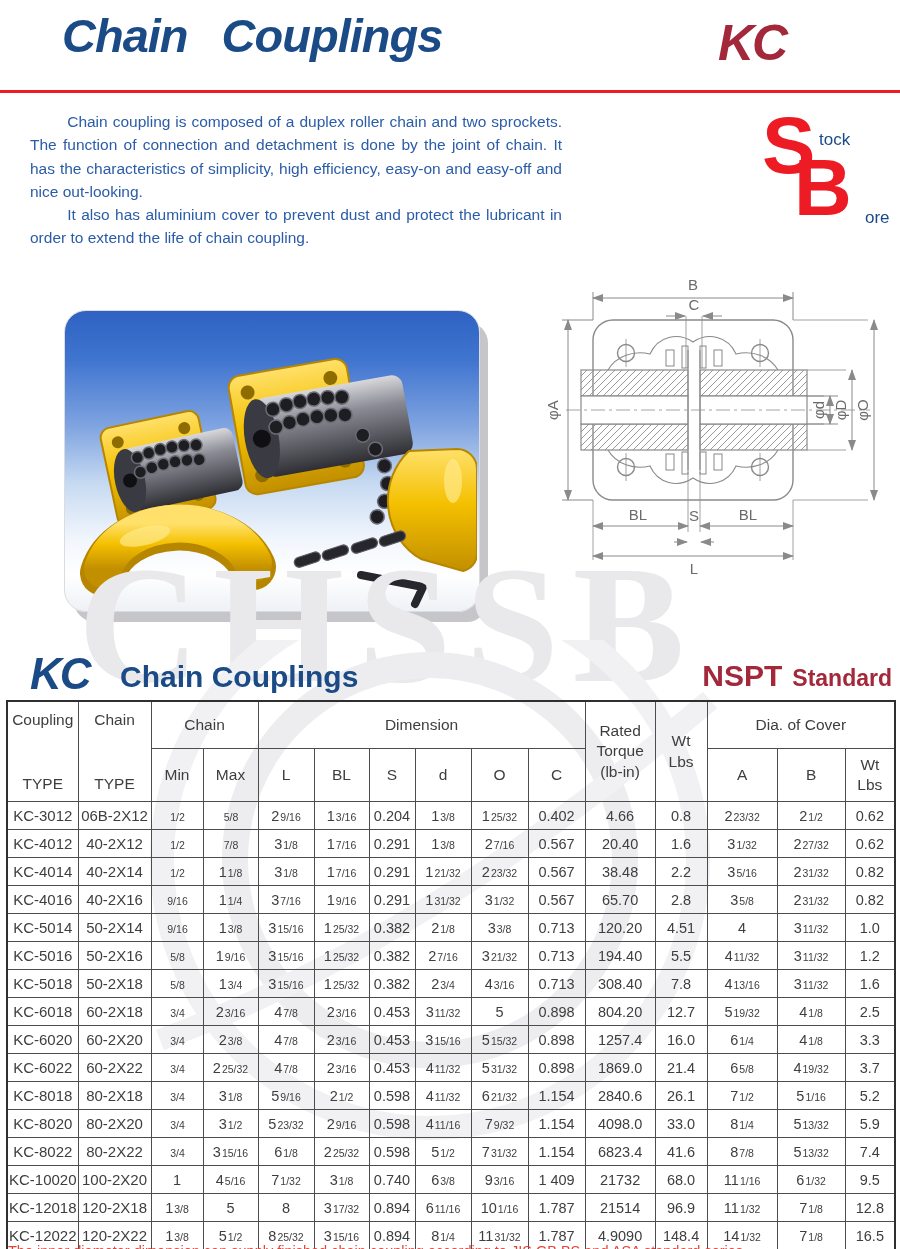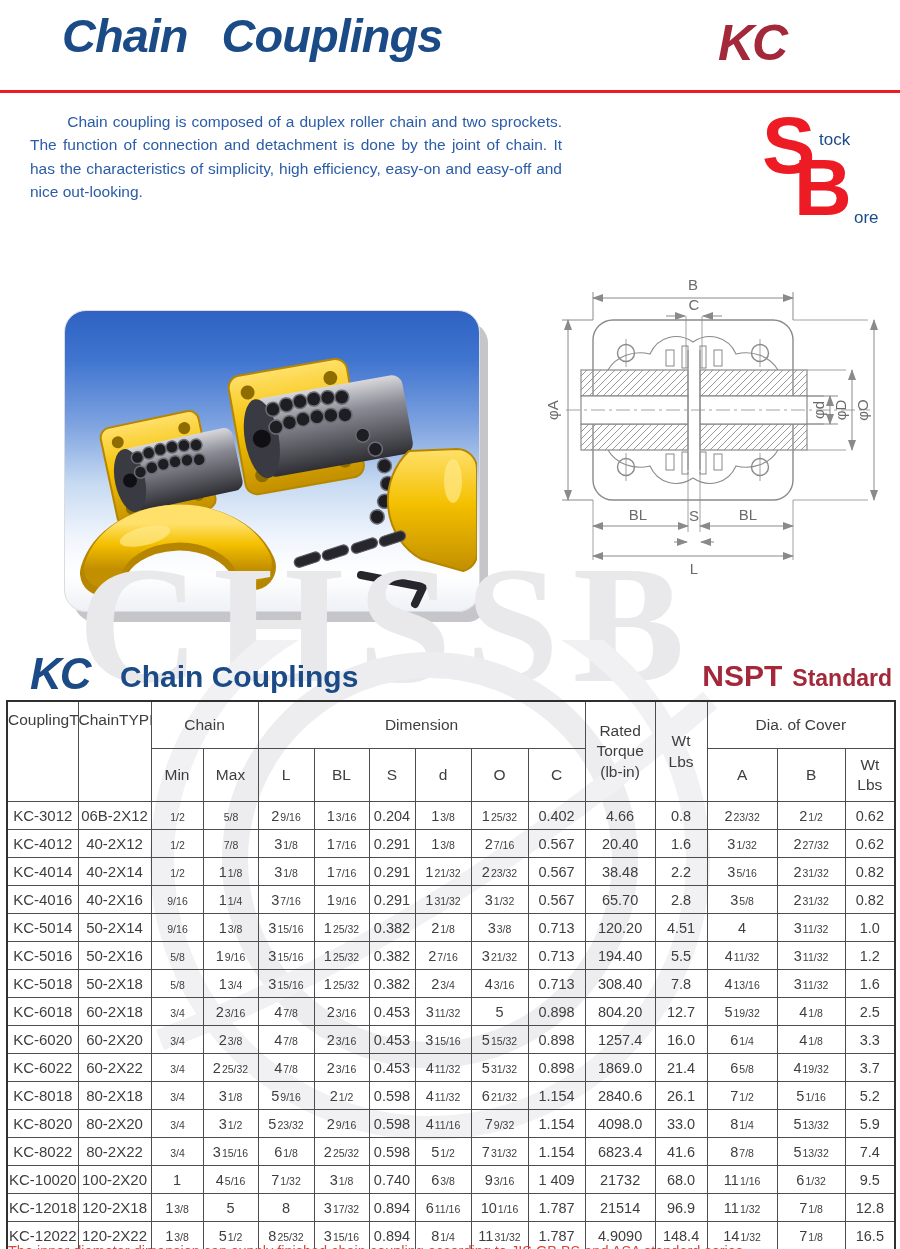--- a/index.html
+++ b/index.html
@@ -18,21 +18,21 @@
          line-height:1.5;text-align:justify;}
   .intro p{margin:0;text-indent:2.4em;}
 
   
   .sb-logo{position:absolute;left:762px;top:112px;width:130px;height:125px;}
   .sb-logo .big{position:absolute;font-size:80px;font-weight:bold;color:#ed1c24;line-height:1;}
   .sb-logo .small{position:absolute;font-size:17px;font-weight:normal;color:#1a4b87;}
   .sb-s{left:0;top:-6px;}
   .sb-tock{left:57px;top:18px;}
   .sb-b{left:32px;top:36px;}
-  .sb-ore{left:92px;top:96px;}
+  .sb-ore{left:103px;top:96px;}
 
   
   .photo{position:absolute;left:64px;top:310px;width:414px;height:300px;border-radius:22px;
          background:linear-gradient(180deg,#2f62c2 0%,#3f74cf 16%,#7ea3e0 38%,#c8dbf2 58%,#f1f6fd 76%,#ffffff 88%,#eef1f6 100%);
          box-shadow:9px 11px 0 -1px #c6c6ca;border:1px solid #dcdce0;}
   .photo svg{display:block;}
 
   
   .diagram{position:absolute;left:538px;top:258px;width:358px;height:350px;}
   .diagram text{font-family:"Liberation Sans",sans-serif;font-size:15px;fill:#6b6b6b;}
@@ -56,37 +56,38 @@
               table-layout:fixed;background:transparent;}
   .spec-table th,.spec-table td{border:1px solid #4d4d4d;text-align:center;vertical-align:middle;
               color:#3e3e3e;padding:0;overflow:hidden;}
   .spec-table{border:2px solid #2f2f2f;}
   .spec-table thead th{font-weight:normal;font-size:15.5px;}
   .spec-table thead tr.r1 th{height:46px;}
   .spec-table thead tr.r2 th{height:52px;}
   .spec-table tbody td{height:27px;font-size:14.5px;white-space:nowrap;}
   .spec-table tbody td.c-id{font-size:15px;}
   .fr{font-size:10.5px;margin-left:1px;}
-  .stack{display:flex;flex-direction:row;justify-content:space-between;height:82px;padding:8px 0;}
+  .stack{display:flex;flex-direction:column;justify-content:space-between;height:82px;padding:8px 0;}
   .mid{line-height:1.3;}
 
   
   .footer-note{position:absolute;left:8px;top:1228px;font-size:14.5px;color:#e0453c;}
 </style>
 </head>
 <body>
 
 <div class="page">
 
   <div class="main-title">Chain  Couplings</div>
   <div class="code-logo">KC</div>
   <div class="red-rule"></div>
 
   <div class="intro">
     <p>Chain coupling is composed of a duplex roller chain and two sprockets. The function of connection and detachment is done by the joint of chain. It has the characteristics of simplicity, high efficiency, easy-on and easy-off and nice out-looking.</p>
+    <p>It also has aluminium cover to prevent dust and protect the lubricant in order to extend the life of chain coupling.</p>
   </div>
 
   <div class="sb-logo">
     <span class="big sb-s">S</span>
     <span class="small sb-tock">tock</span>
     <span class="big sb-b">B</span>
     <span class="small sb-ore">ore</span>
   </div>
 
   <div class="photo">

